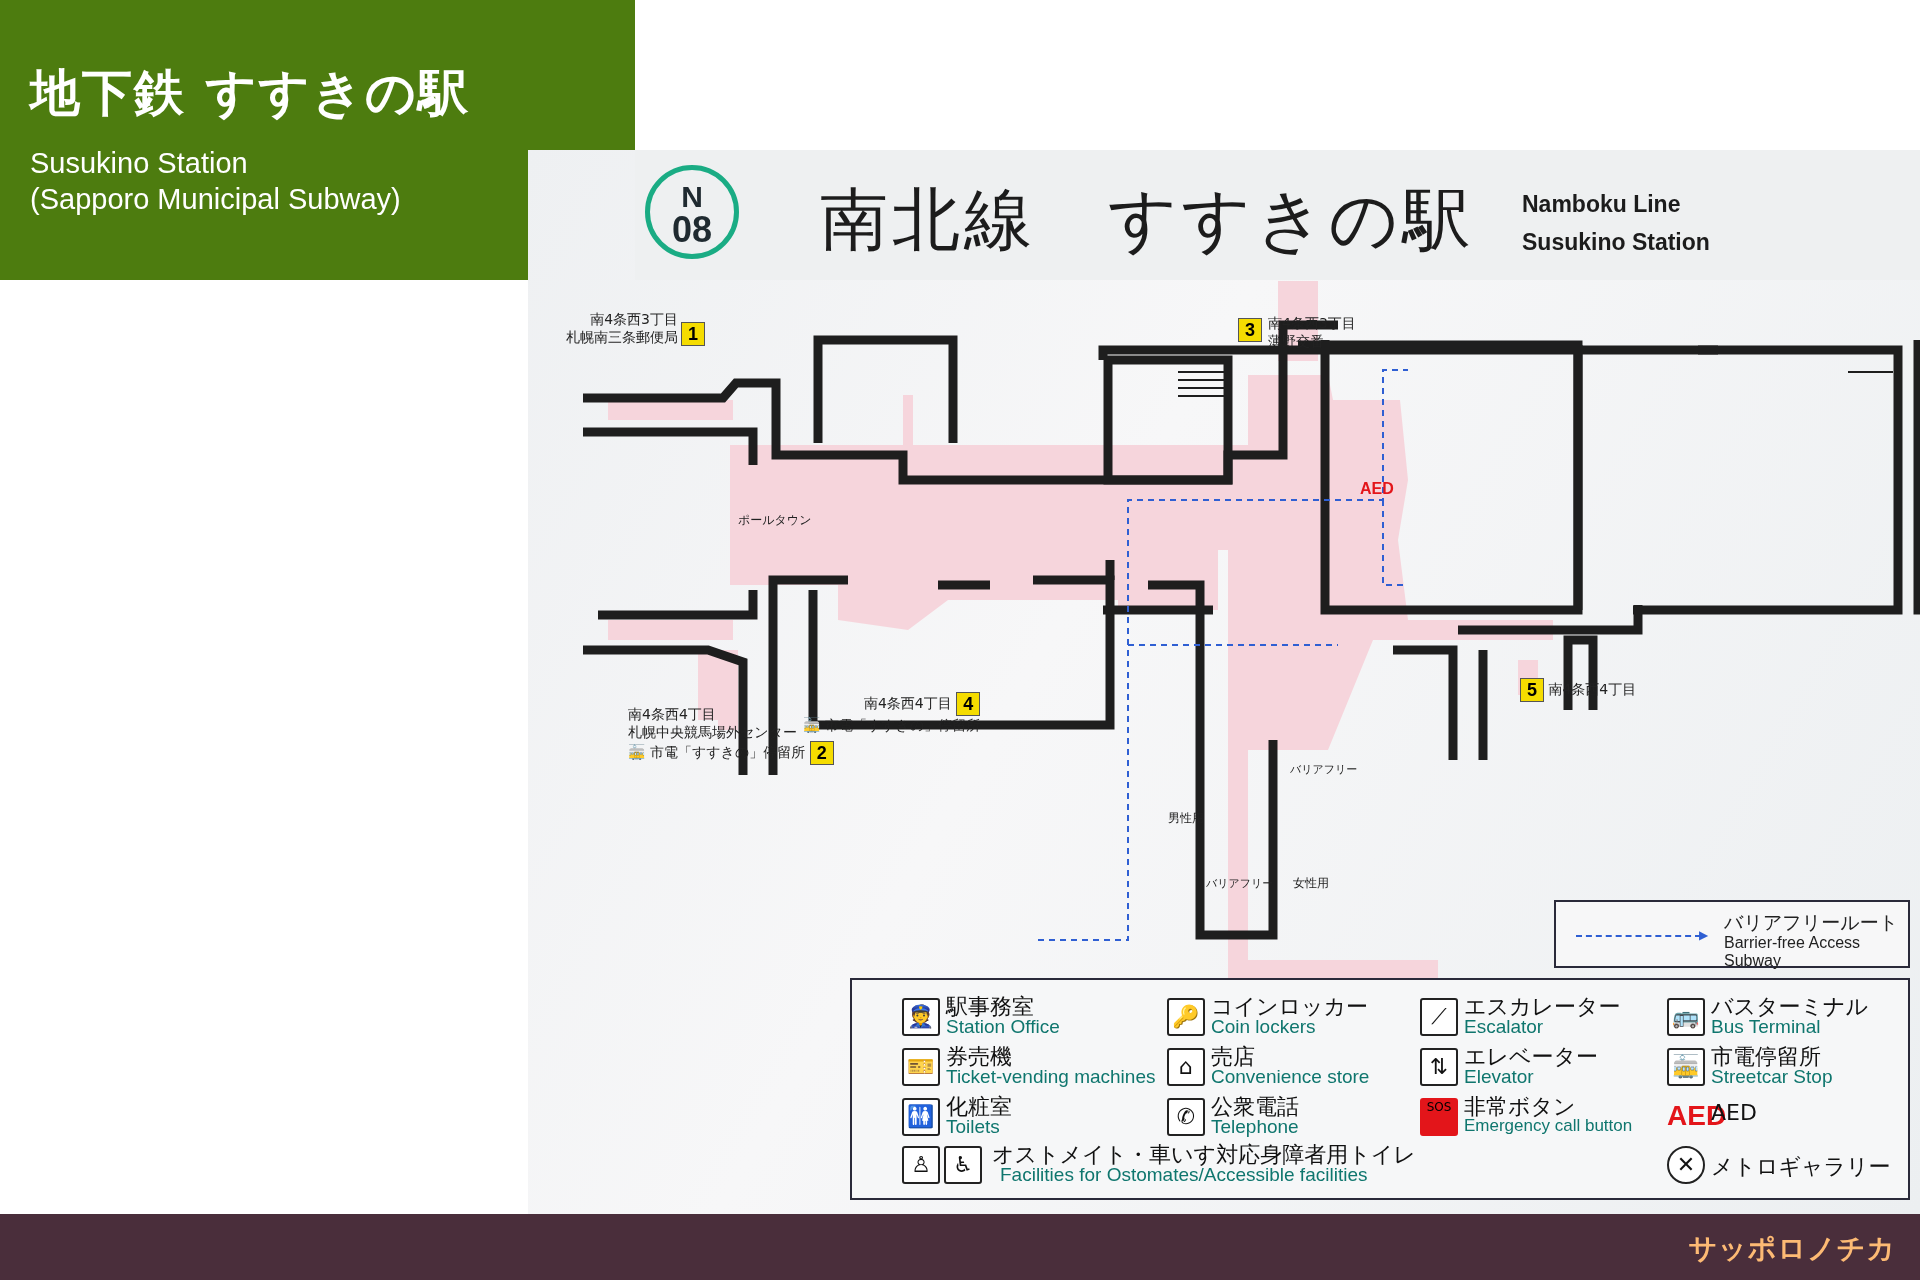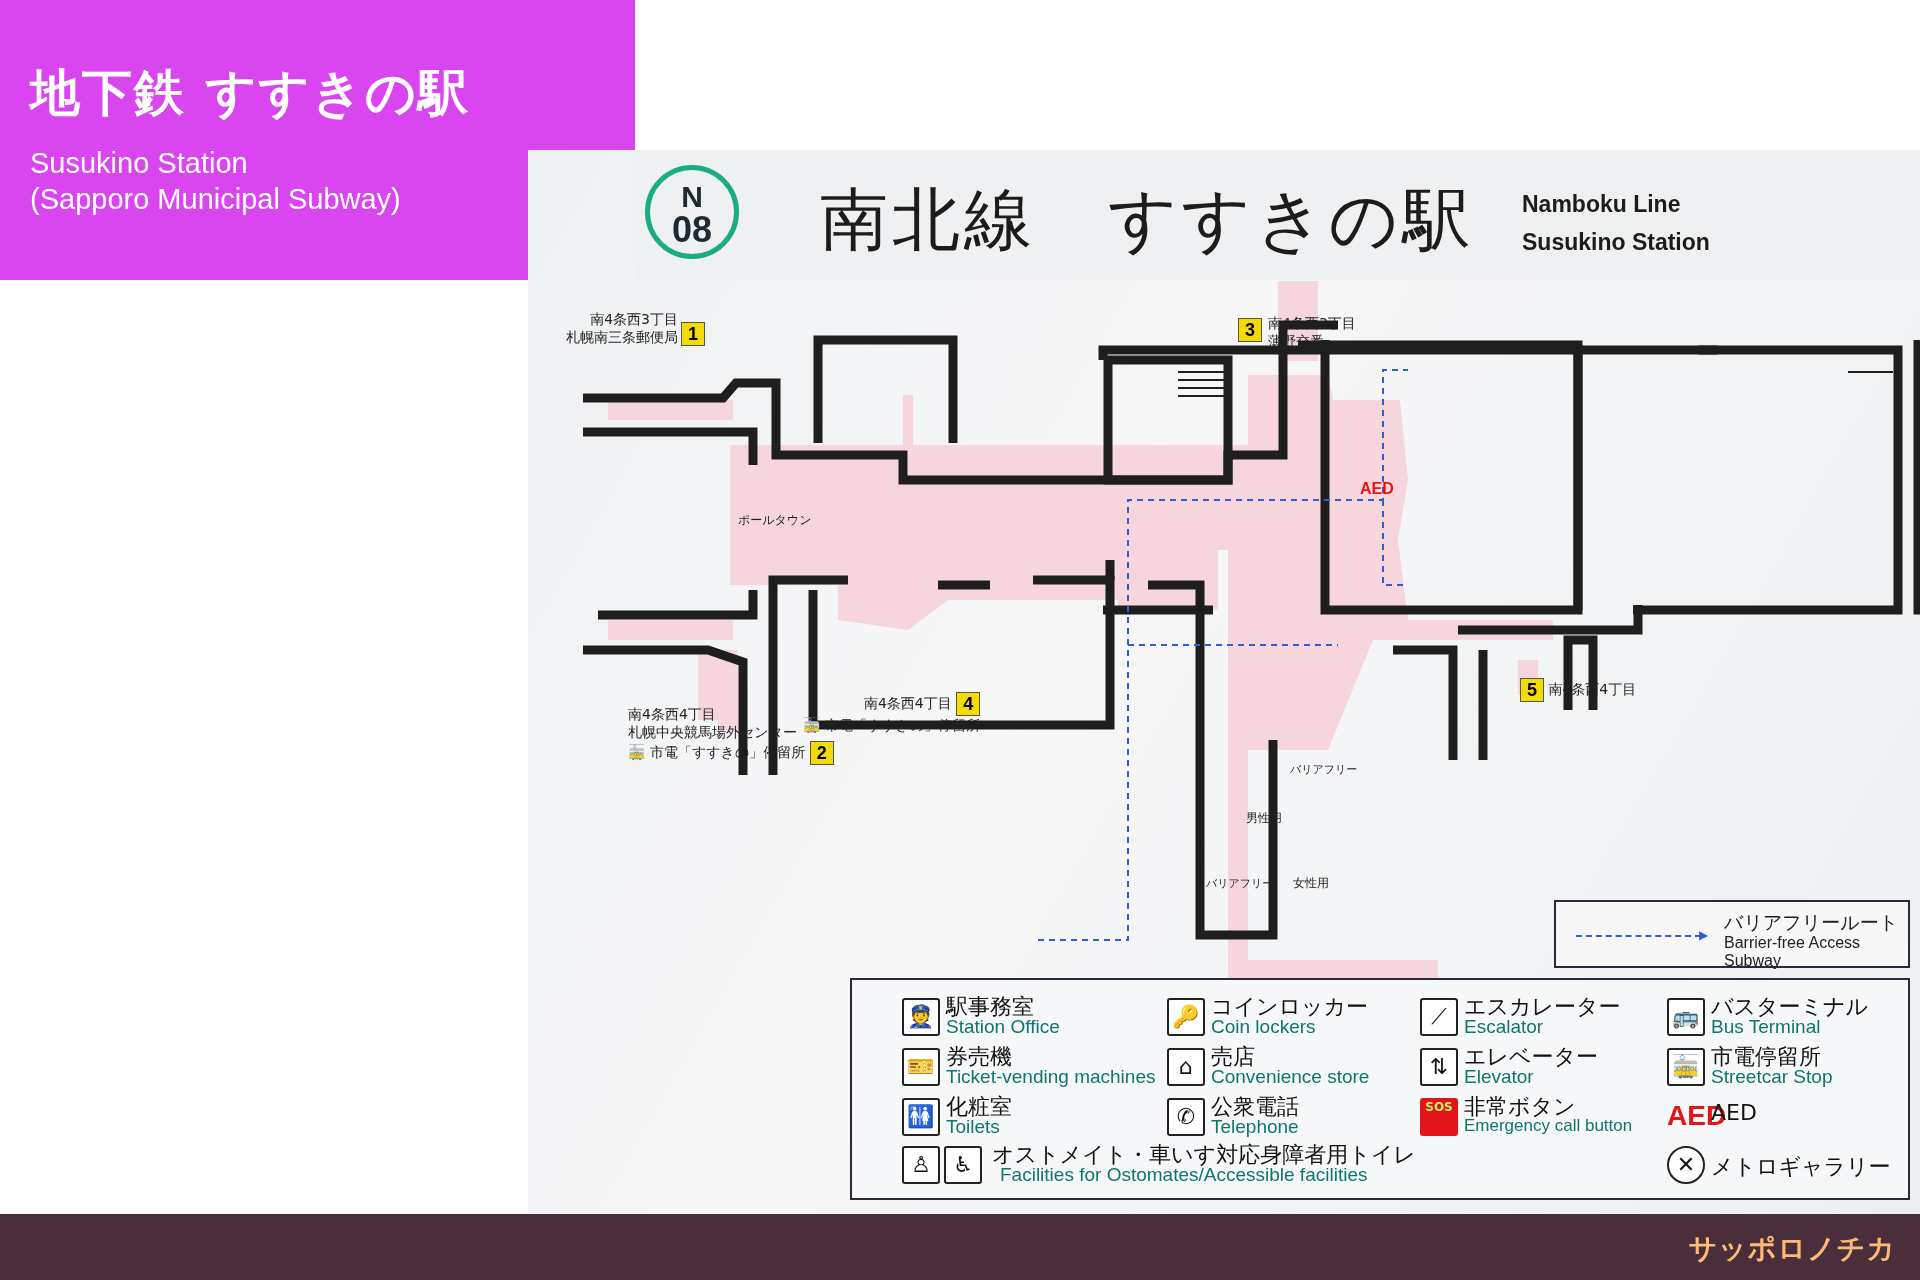--- a/index.html
+++ b/index.html
@@ -3,21 +3,21 @@
 <meta charset="utf-8">
 <style>
   html, body { margin:0; padding:0; }
   body {
     width:1920px; height:1280px; position:relative; overflow:hidden;
     background:#ffffff;
     font-family:"DejaVu Sans", sans-serif;
   }
   .title-panel {
     position:absolute; left:0; top:0; width:635px; height:280px;
-    background:#d946ef; color:#fff; box-sizing:border-box;
+    background:#4d7c0f; color:#fff; box-sizing:border-box;
     padding:60px 0 0 30px;
   }
   .title-panel .jp { font-size:50px; font-weight:bold; letter-spacing:2px; }
   .title-panel .en { font-size:29px; font-weight:300; margin-top:18px; line-height:36px; font-family:"Liberation Sans", sans-serif; }
 
   .photo {
     position:absolute; left:528px; top:150px; width:1392px; height:1064px;
     background:linear-gradient(120deg,#eef0f2 0%,#f7f7f8 40%,#eceff1 100%);
   }
   .photo-top {
@@ -60,21 +60,21 @@
     position:absolute; left:850px; top:978px; width:1060px; height:222px;
     border:2px solid #2a2a3a; box-sizing:border-box; background:#f6f7f8;
   }
   .lg-item { position:absolute; }
   .lg-icon {
     position:absolute; left:0; top:0; width:38px; height:38px; border:2px solid #222; border-radius:3px;
     box-sizing:border-box; background:#fff; font-size:22px; line-height:34px; text-align:center; color:#111;
   }
   .lg-jp { position:absolute; left:44px; top:-6px; font-size:22px; color:#111; white-space:nowrap; }
   .lg-en { position:absolute; left:44px; top:18px; font-size:19px; color:#0f766e; white-space:nowrap; font-family:"Liberation Sans", sans-serif; }
-  .sos { background:#e3151a; color:#bef264; border-color:#e3151a; font-size:12px; font-weight:bold; line-height:14px; }
+  .sos { background:#e3151a; color:#000000; border-color:#e3151a; font-size:12px; font-weight:normal; line-height:14px; }
   .aed-logo { position:absolute; left:0; top:2px; font-weight:bold; font-size:28px; color:#e3151a; font-family:"Liberation Sans", sans-serif; }
 
   .footer {
     position:absolute; left:0; top:1214px; width:1920px; height:66px; background:#4a2e3b;
   }
   .footer .brand { position:absolute; right:24px; top:16px; color:#fdba74; font-size:28px; font-weight:bold; letter-spacing:1px; }
 </style>
 </head>
 <body>
 
@@ -179,21 +179,21 @@
     <div><span>🚋</span> <span>市電「すすきの」停留所</span></div>
   </div>
 
   <div class="lbl" style="left:992px;top:398px;">
     <span class="exitno">5</span>
     <span>南4条西4丁目</span>
   </div>
 
   <div class="smalllbl" style="left:210px;top:232px;">ポールタウン</div>
   <div class="aed" style="left:832px;top:200px;">AED</div>
-  <div class="smalllbl" style="left:718px;top:530px;">男性用</div>
+  <div class="smalllbl" style="left:640px;top:530px;">男性用</div>
   <div class="smalllbl" style="left:765px;top:595px;">女性用</div>
   <div class="smalllbl" style="left:762px;top:482px;font-size:11px;">バリアフリー</div>
   <div class="smalllbl" style="left:678px;top:596px;font-size:11px;">バリアフリー</div>
 </div>
 
 <div class="route-box">
   <div class="dash"></div>
   <div class="arrow">▶</div>
   <div class="t1">バリアフリールート</div>
   <div class="t2">Barrier-free Access Subway</div>

